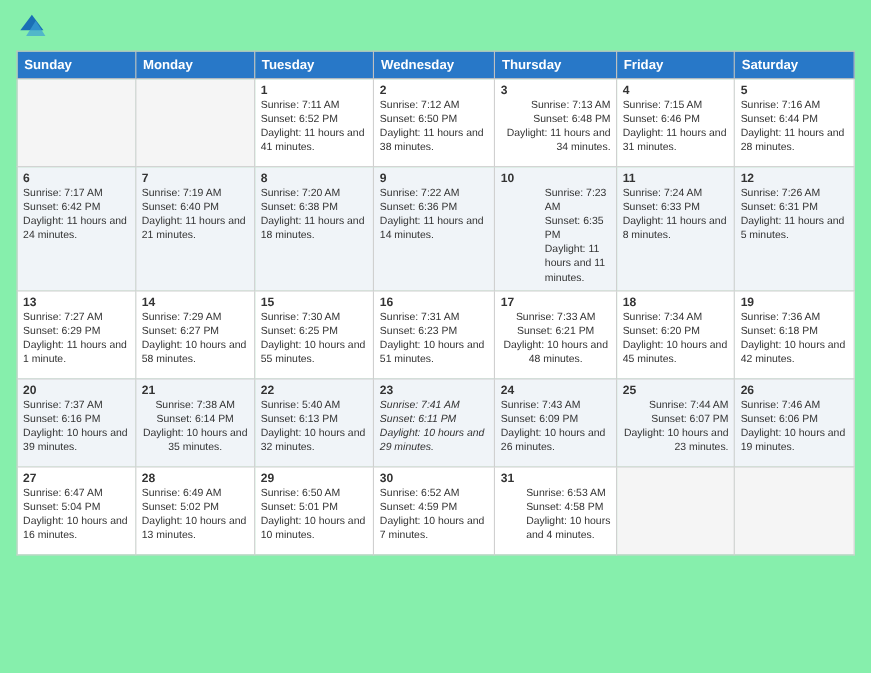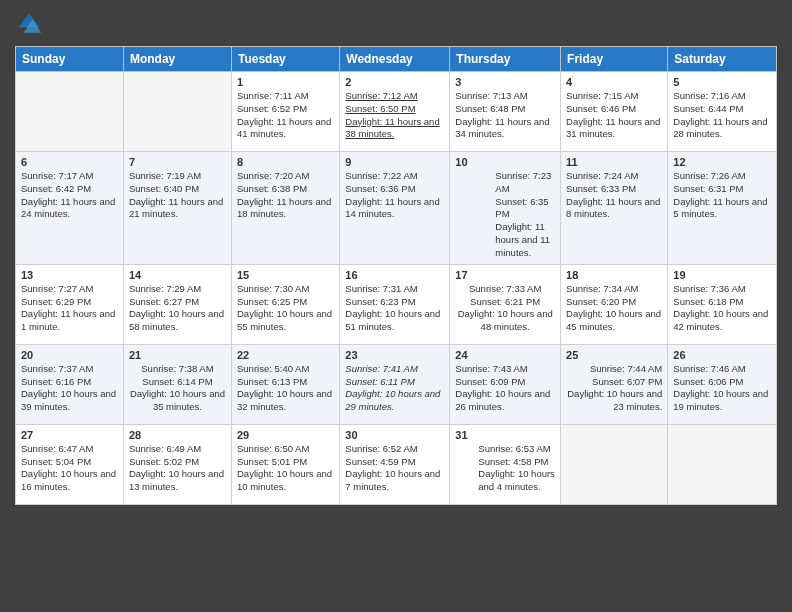--- a/index.html
+++ b/index.html
@@ -6,21 +6,21 @@
     body {
       font-family: Arial, sans-serif;
       background: #fff;
       width: 792px;
       min-height: 612px;
       padding: 0;
     }
     .page {
       width: 792px;
       min-height: 612px;
-      background: #404040;
+      background: #86efac;
       padding: 10px 15px 15px 15px;
     }
     .header {
       display: flex;
       justify-content: space-between;
       align-items: flex-start;
       margin-bottom: 8px;
     }
     .logo-area {
       display: flex;
@@ -137,27 +137,27 @@
           <td class="empty"></td>
           <td class="empty"></td>
           <td>
             <div class="day-num">1</div>
             <div class="day-info" style="white-space: pre-line;">Sunrise: 7:11 AM
 Sunset: 6:52 PM
 Daylight: 11 hours and 41 minutes.</div>
           </td>
           <td>
             <div class="day-num">2</div>
-            <div class="day-info" style="white-space: pre-line; text-decoration: underline;">Sunrise: 7:12 AM
+            <div class="day-info" style="white-space: pre-line;">Sunrise: 7:12 AM
 Sunset: 6:50 PM
 Daylight: 11 hours and 38 minutes.</div>
           </td>
           <td>
             <div class="day-num">3</div>
-            <div class="day-info" style="white-space: pre-line;">Sunrise: 7:13 AM
+            <div class="day-info" style="white-space: pre-line; text-align: right;">Sunrise: 7:13 AM
 Sunset: 6:48 PM
 Daylight: 11 hours and 34 minutes.</div>
           </td>
           <td>
             <div class="day-num">4</div>
             <div class="day-info" style="white-space: pre-line;">Sunrise: 7:15 AM
 Sunset: 6:46 PM
 Daylight: 11 hours and 31 minutes.</div>
           </td>
           <td>

